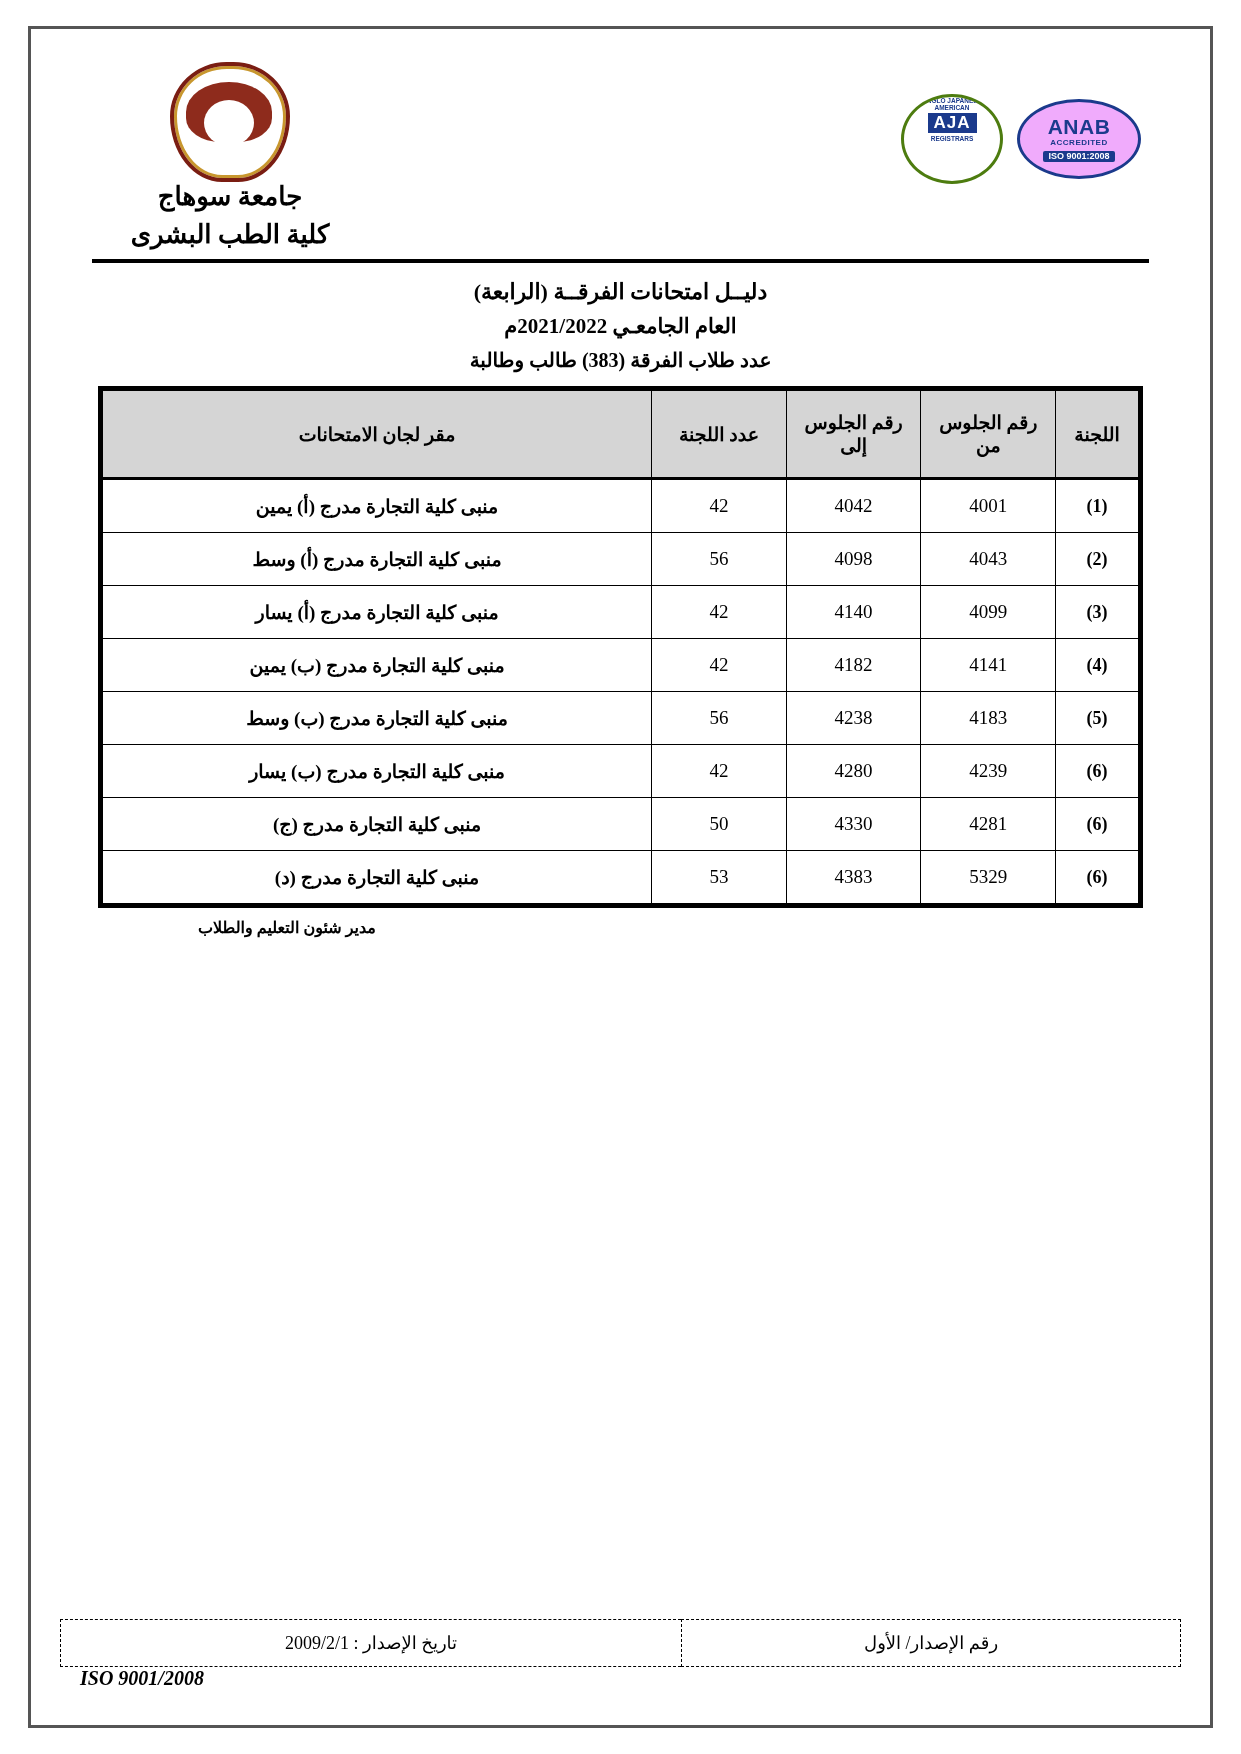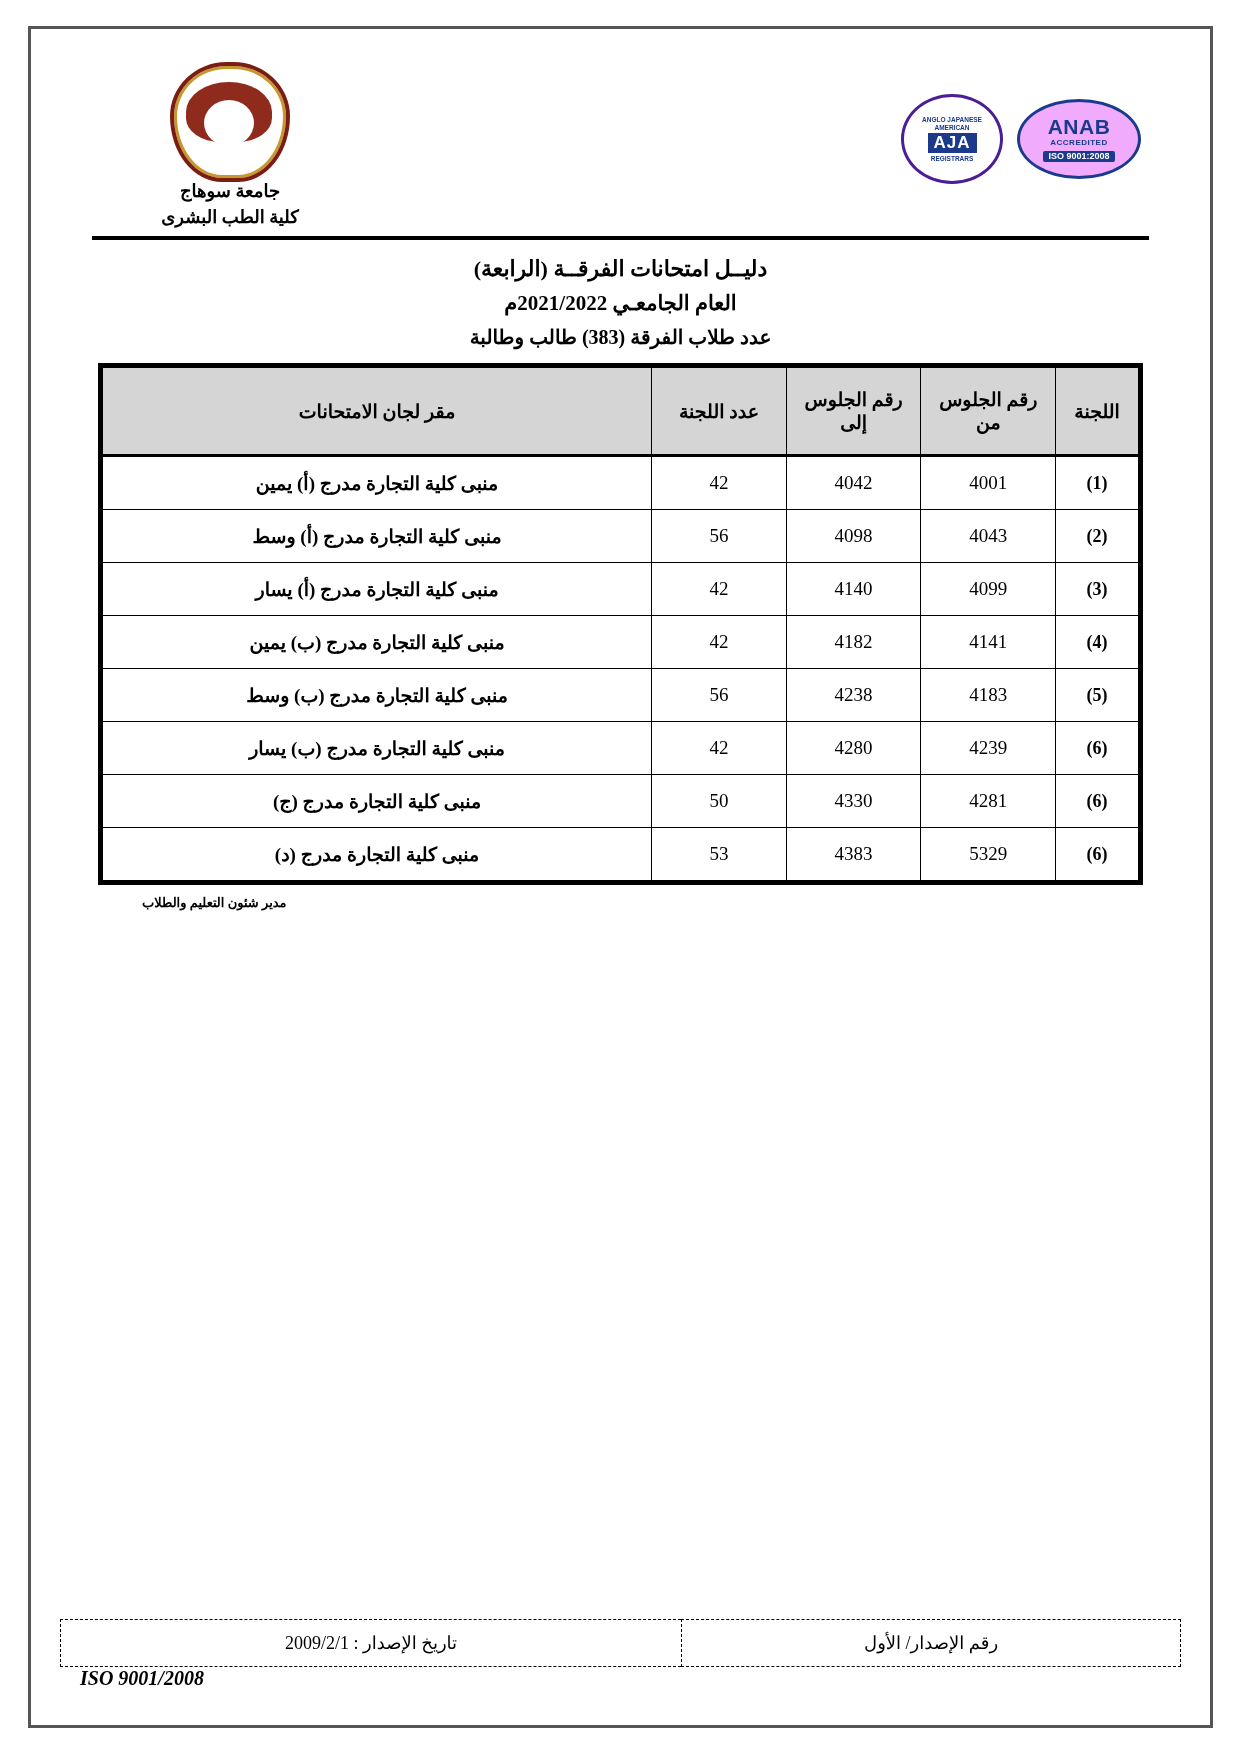--- a/index.html
+++ b/index.html
@@ -41,21 +41,21 @@
   .header {
     display: flex;
     flex-direction: row-reverse;
     align-items: flex-start;
     justify-content: space-between;
     padding: 10px 12px 0 12px;
   }
   .hdr-block {
     text-align: center;
     font-weight: bold;
-    font-size: 18px;
+    font-size: 26px;
     line-height: 1.45;
     width: 260px;
   }
   .hdr-left {
     text-align: center;
     width: 300px;
   }
   .hdr-left .line1 {
     font-size: 19px;
     font-weight: bold;
@@ -176,26 +176,25 @@
     font-size: 9px;
     font-weight: bold;
     background: #1b3a8c;
     color: #ffffff;
     padding: 1px 5px;
     border-radius: 2px;
   }
   .cert-aja {
     width: 96px;
     height: 84px;
-    border: 3px solid #4c1d95;
+    border: 3px solid #4d7c0f;
     border-radius: 50%;
     display: flex;
     flex-direction: column;
     align-items: center;
-    justify-content: center;
     color: #1b3a8c;
     font-family: "Liberation Sans", sans-serif;
     background: #ffffff;
     position: relative;
     overflow: hidden;
   }
   .cert-aja .topline {
     font-size: 6.5px;
     font-weight: bold;
     text-align: center;
@@ -283,22 +282,22 @@
   td.lagna {
     font-weight: bold;
     font-size: 18px;
   }
 
   
   .sigs {
     display: flex;
     flex-direction: row-reverse;
     justify-content: space-between;
-    margin: 10px 60px 0 54px;
-    font-size: 13px;
+    margin: 10px 60px 0 110px;
+    font-size: 16px;
     font-weight: bold;
   }
   .sig-right {
     text-align: center;
   }
   .sig-left {
     text-align: center;
     line-height: 1.9;
   }
 

